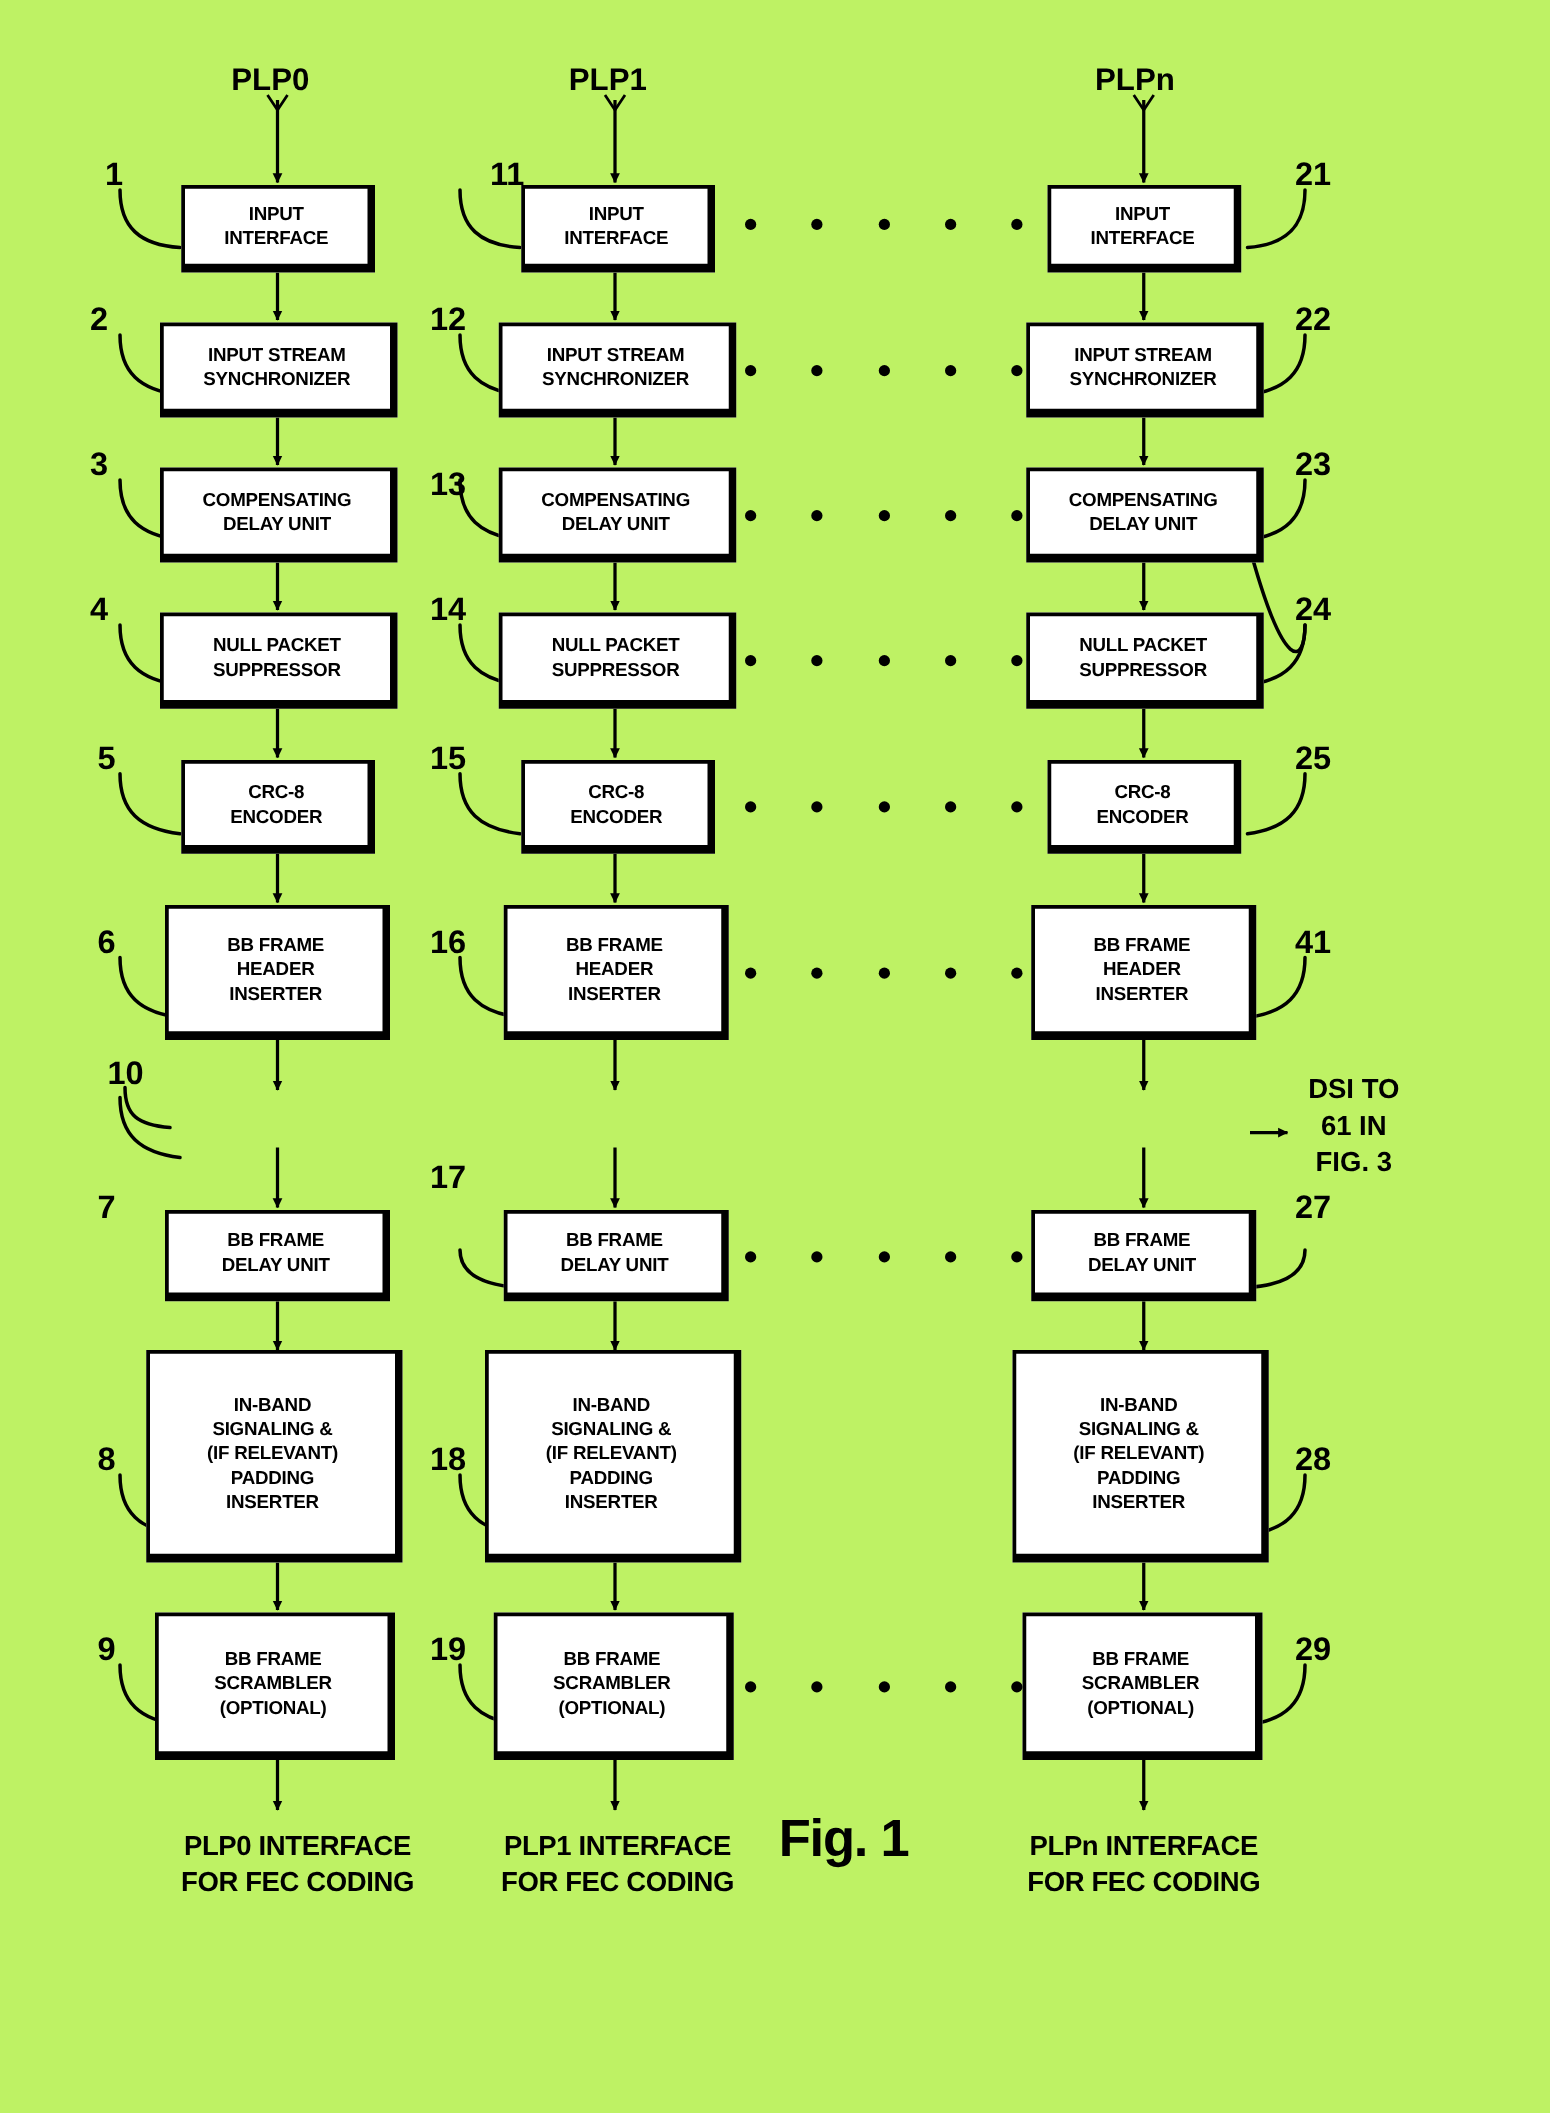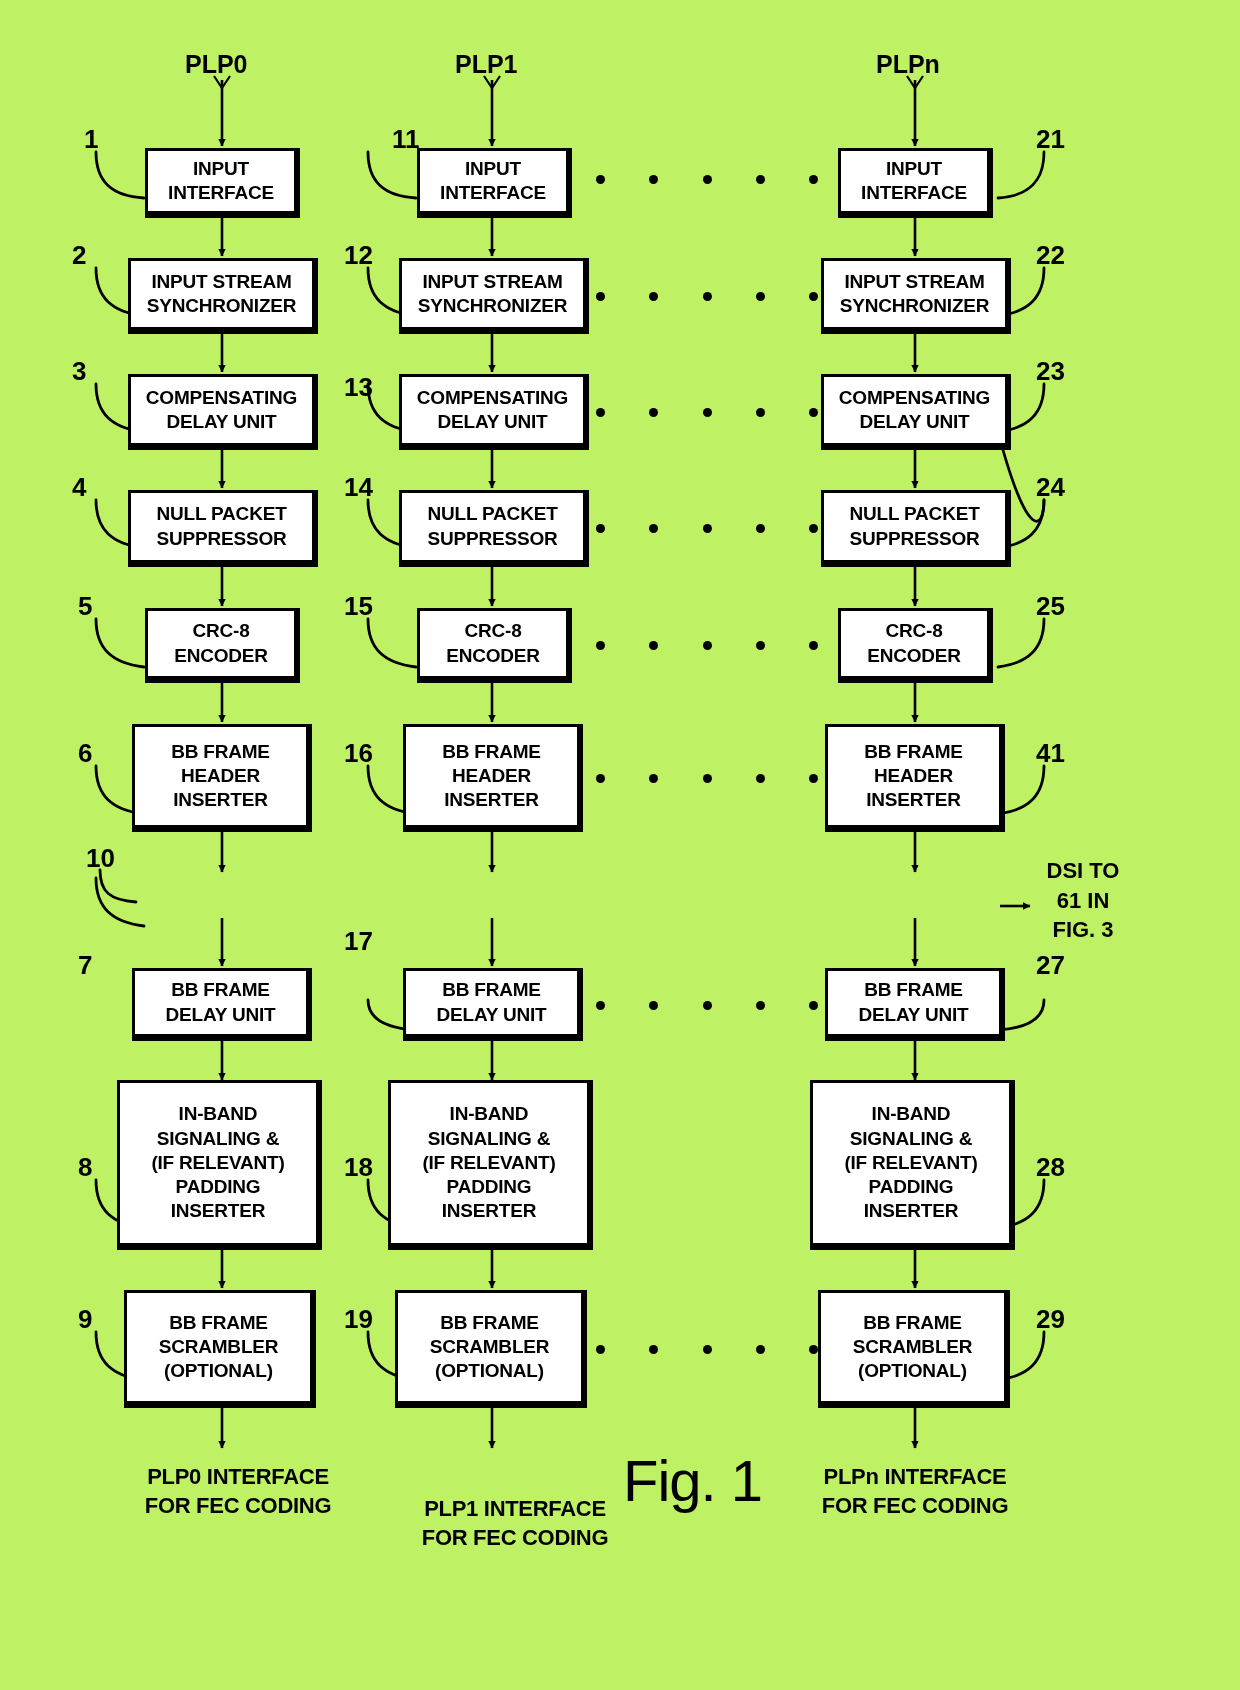--- a/index.html
+++ b/index.html
@@ -27,21 +27,21 @@
     background: #ffffff;
     border: 3px solid #000000;
     border-right-width: 6px;
     border-bottom-width: 7px;
     display: flex;
     flex-direction: column;
     align-items: center;
     justify-content: center;
     text-align: center;
     font-weight: bold;
-    font-size: 19px;
+    font-size: 15px;
     line-height: 1.28;
     letter-spacing: -0.2px;
     white-space: pre-line;
   }
   .block.wide-bar {
     font-size: 21px;
     border-bottom-width: 7px;
     border-right-width: 5px;
   }
   
@@ -96,22 +96,22 @@
   .side-note {
     position: absolute;
     font-weight: bold;
     font-size: 22px;
     line-height: 1.35;
     text-align: center;
     white-space: pre-line;
   }
   .figure-title {
     position: absolute;
-    font-weight: normal;
-    font-size: 58px;
+    font-weight: bold;
+    font-size: 42px;
     letter-spacing: -1px;
     white-space: nowrap;
   }
 </style>
 </head>
 <body>
 
 <div id="canvas">
 
   <svg id="overlay" viewBox="0 0 1240 1690" xmlns="http://www.w3.org/2000/svg">
@@ -375,20 +375,20 @@
   <div class="dots" style="left:596px; top:1344px; width:222px; height:10px;">
       <span></span>
       <span></span>
       <span></span>
       <span></span>
       <span></span>
     </div>
 
   <div class="caption" style="left:128px; top:1462px; width:220px;">PLP0 INTERFACE
 FOR FEC CODING</div>
-  <div class="caption" style="left:405px; top:1462px; width:220px;margin-top:32px;">PLP1 INTERFACE
+  <div class="caption" style="left:384px; top:1462px; width:220px;">PLP1 INTERFACE
 FOR FEC CODING</div>
   <div class="caption" style="left:805px; top:1462px; width:220px;">PLPn INTERFACE
 FOR FEC CODING</div>
 
   <div class="figure-title" style="left:623px; top:1447px;">Fig. 1</div>
 
 </div>
 
 </body></html>

